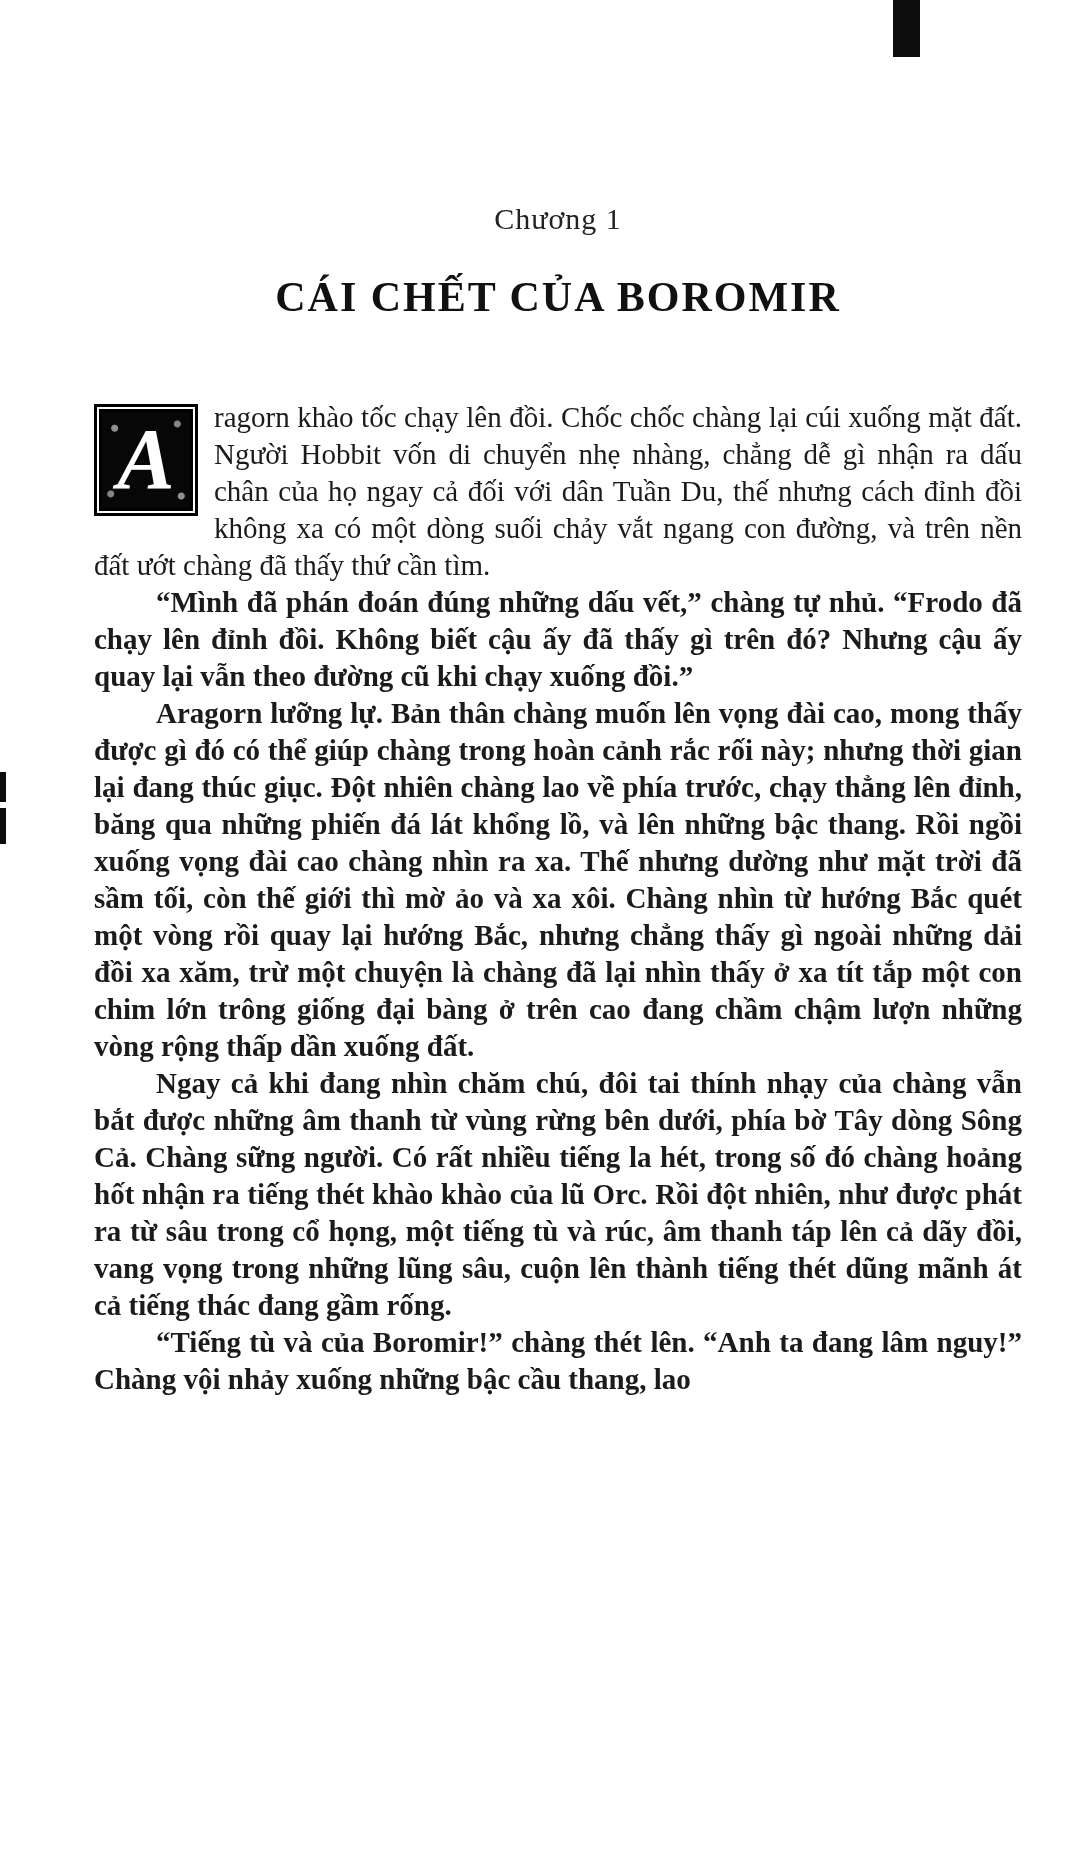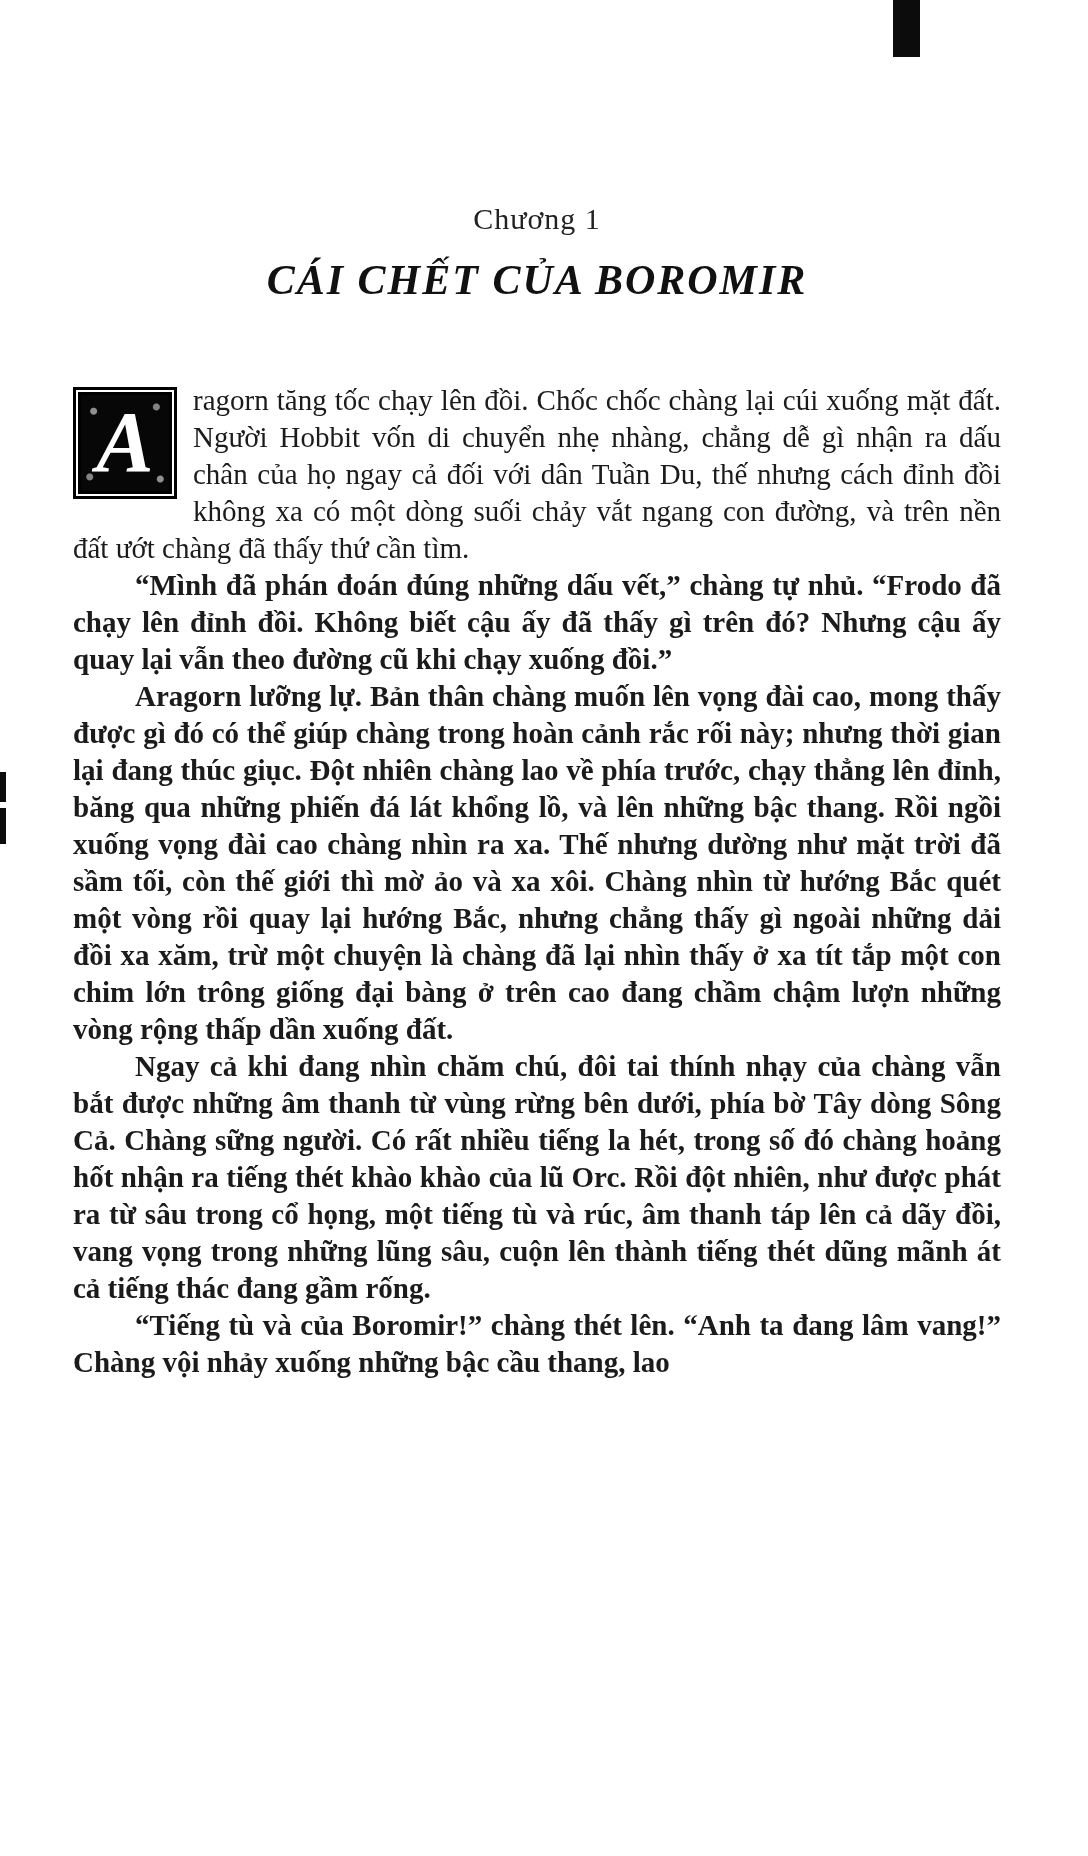--- a/index.html
+++ b/index.html
@@ -29,40 +29,39 @@
     left: 893px; top: 0; width: 27px; height: 57px;
   }
   .artifact.left-a {
     left: 0; top: 772px; width: 6px; height: 30px;
   }
   .artifact.left-b {
     left: 0; top: 808px; width: 6px; height: 36px;
   }
   .content {
     position: absolute;
-    left: 73px;
+    left: 94px;
     top: 0;
     width: 928px;
   }
   .chapter-label {
     margin-top: 202px;
     text-align: center;
     font-size: 30px;
     letter-spacing: 1px;
     color: #222;
   }
   .chapter-title {
-    margin: 20px 0 0 0;
+    margin: 37px 0 0 0;
     text-align: center;
     font-size: 42px;
     font-weight: 700;
     letter-spacing: 2px;
     color: #111;
     font-family: "Liberation Serif", serif;
-    font-style: italic;
   }
   .body-text {
     margin-top: 78px;
     font-size: 29px;
     line-height: 37px;
     text-align: justify;
     color: #1b1b1b;
   }
   .para {
     margin: 0;
@@ -105,26 +104,26 @@
 
   <div class="content">
 
     <div class="chapter-label">Chương 1</div>
 
     <h1 class="chapter-title">CÁI CHẾT CỦA BOROMIR</h1>
 
     <div class="body-text">
 
       <p class="para">
-        <span class="dropcap">A</span><span>ragorn tăng tốc chạy lên đồi. Chốc chốc chàng lại cúi xuống mặt đất. Người Hobbit vốn di chuyển nhẹ nhàng, chẳng dễ gì nhận ra dấu chân của họ ngay cả đối với dân Tuần Du, thế nhưng cách đỉnh đồi không xa có một dòng suối chảy vắt ngang con đường, và trên nền đất ướt chàng đã thấy thứ cần tìm.</span>
+        <span class="dropcap">A</span><span>ragorn khào tốc chạy lên đồi. Chốc chốc chàng lại cúi xuống mặt đất. Người Hobbit vốn di chuyển nhẹ nhàng, chẳng dễ gì nhận ra dấu chân của họ ngay cả đối với dân Tuần Du, thế nhưng cách đỉnh đồi không xa có một dòng suối chảy vắt ngang con đường, và trên nền đất ướt chàng đã thấy thứ cần tìm.</span>
       </p>
 
       <p class="para indent">“Mình đã phán đoán đúng những dấu vết,” chàng tự nhủ. “Frodo đã chạy lên đỉnh đồi. Không biết cậu ấy đã thấy gì trên đó? Nhưng cậu ấy quay lại vẫn theo đường cũ khi chạy xuống đồi.”</p>
 
       <p class="para indent">Aragorn lưỡng lự. Bản thân chàng muốn lên vọng đài cao, mong thấy được gì đó có thể giúp chàng trong hoàn cảnh rắc rối này; nhưng thời gian lại đang thúc giục. Đột nhiên chàng lao về phía trước, chạy thẳng lên đỉnh, băng qua những phiến đá lát khổng lồ, và lên những bậc thang. Rồi ngồi xuống vọng đài cao chàng nhìn ra xa. Thế nhưng dường như mặt trời đã sầm tối, còn thế giới thì mờ ảo và xa xôi. Chàng nhìn từ hướng Bắc quét một vòng rồi quay lại hướng Bắc, nhưng chẳng thấy gì ngoài những dải đồi xa xăm, trừ một chuyện là chàng đã lại nhìn thấy ở xa tít tắp một con chim lớn trông giống đại bàng ở trên cao đang chầm chậm lượn những vòng rộng thấp dần xuống đất.</p>
 
       <p class="para indent">Ngay cả khi đang nhìn chăm chú, đôi tai thính nhạy của chàng vẫn bắt được những âm thanh từ vùng rừng bên dưới, phía bờ Tây dòng Sông Cả. Chàng sững người. Có rất nhiều tiếng la hét, trong số đó chàng hoảng hốt nhận ra tiếng thét khào khào của lũ Orc. Rồi đột nhiên, như được phát ra từ sâu trong cổ họng, một tiếng tù và rúc, âm thanh táp lên cả dãy đồi, vang vọng trong những lũng sâu, cuộn lên thành tiếng thét dũng mãnh át cả tiếng thác đang gầm rống.</p>
 
-      <p class="para indent">“Tiếng tù và của Boromir!” chàng thét lên. “Anh ta đang lâm vang!” Chàng vội nhảy xuống những bậc cầu thang, lao</p>
+      <p class="para indent">“Tiếng tù và của Boromir!” chàng thét lên. “Anh ta đang lâm nguy!” Chàng vội nhảy xuống những bậc cầu thang, lao</p>
 
     </div>
   </div>
 </div>
 
 </body></html>

